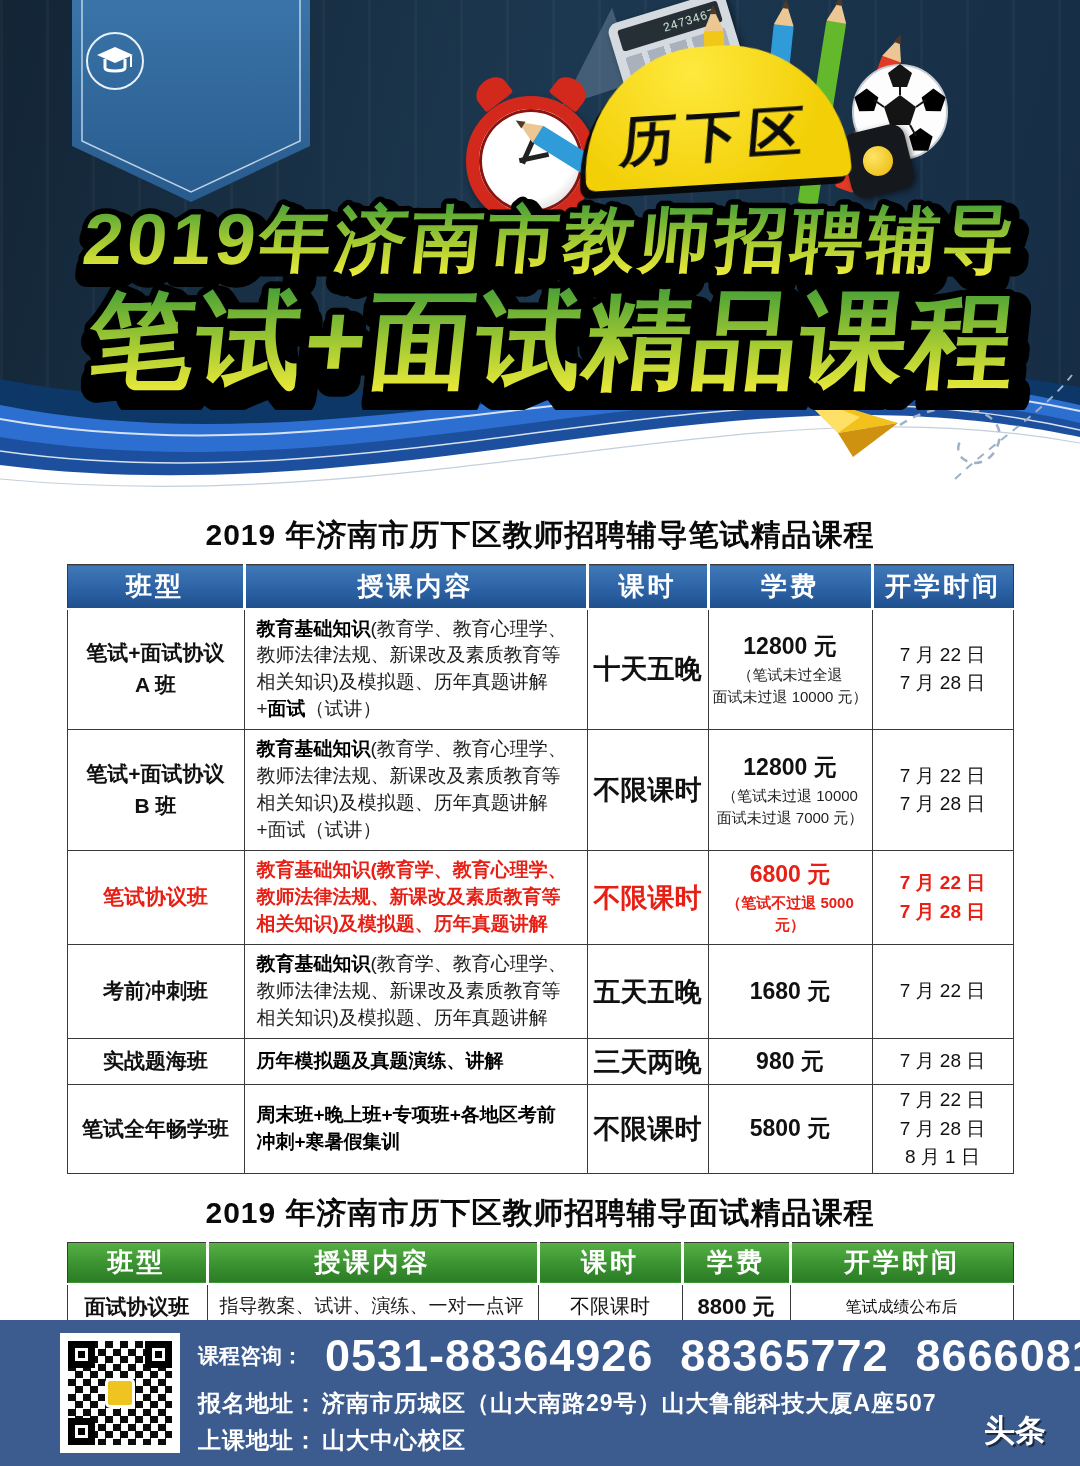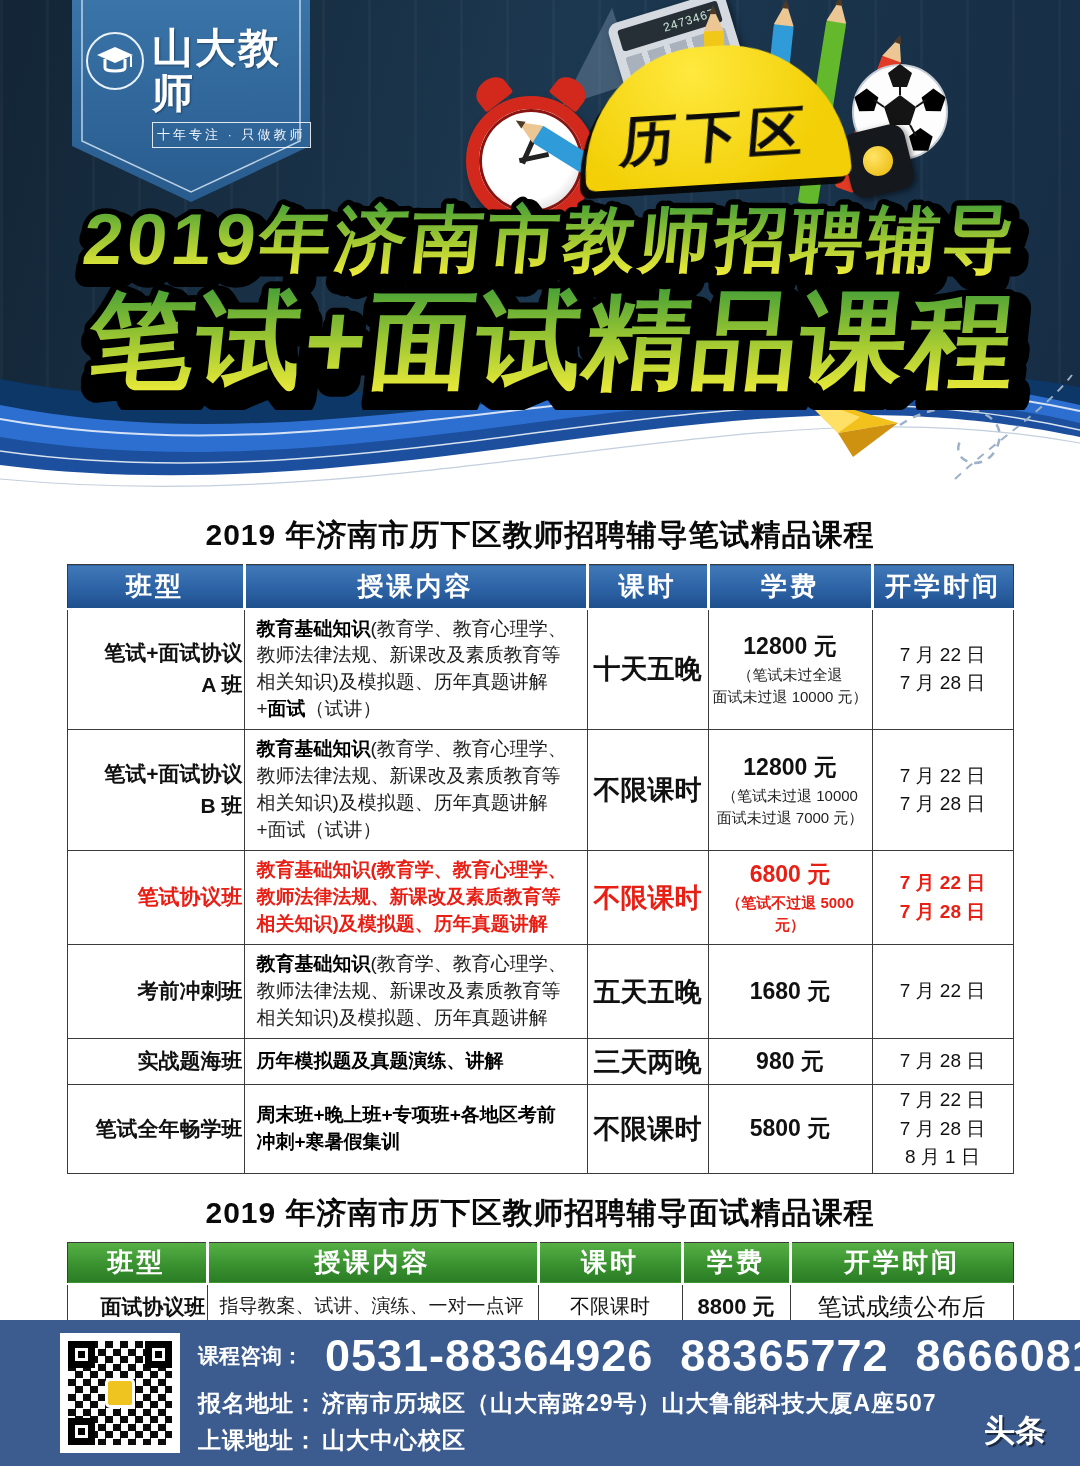--- a/index.html
+++ b/index.html
@@ -94,34 +94,34 @@
   .t2 th{background:linear-gradient(180deg,#57b145 0%,#3a9230 55%,#2a7c24 100%);}
   .t1 thead tr{height:44px;}
   .t1 tbody tr:nth-child(1){height:95px;}
   .t1 tbody tr:nth-child(2){height:95px;}
   .t1 tbody tr:nth-child(3){height:92px;}
   .t1 tbody tr:nth-child(4){height:86px;}
   .t1 tbody tr:nth-child(5){height:46px;}
   .t1 tbody tr:nth-child(6){height:76px;}
   .t2 thead tr{height:42px;}
   .t2 tbody tr{height:45px;}
-  .c-type{font-size:21px;font-weight:700;white-space:pre-line;line-height:1.55;text-align:right;}
+  .c-type{font-size:21px;font-weight:700;white-space:pre-line;line-height:1.55;}
   .c-content{font-size:19px;text-align:left;padding:6px 12px;line-height:1.42;color:#1c1c1c;}
   .c-content .lead{font-weight:700;color:#000;}
   .c-hours{font-size:27px;font-weight:600;}
   .c-fee .fee-main{font-size:23px;font-weight:600;}
   .c-fee .fee-note{font-size:15px;margin-top:2px;white-space:pre-line;line-height:1.45;color:#222;}
   .c-dates{font-size:19px;font-weight:500;white-space:pre-line;line-height:1.5;}
   tr.hl td,tr.hl .c-content,tr.hl .c-content .lead,tr.hl .fee-note{color:#e81f15;}
   tr.hl td{font-weight:700;}
   tr.hl .c-content{font-weight:700;}
   .t2 .c-content{font-size:19px;}
   .t2 .c-hours{font-size:20px;font-weight:500;}
   .t2 .c-fee{font-size:22px;font-weight:600;}
-  .t2 .c-dates{font-size:24px;font-weight:500;}
+  .t2 .c-dates{font-size:16px;font-weight:500;}
 
   
   .footer{position:absolute;left:0;bottom:0;width:1080px;height:146px;background:#3c5c90;color:#fff;}
   .qr{position:absolute;left:60px;top:13px;width:120px;height:120px;background:#fff;padding:8px;}
   .qr-pattern{position:relative;width:104px;height:104px;
     background:repeating-conic-gradient(#0b0b0b 0 25%,#fff 0 50%);background-size:15px 15px;}
   .finder{position:absolute;width:27px;height:27px;border:7px solid #000;background:#fff;}
   .finder::after{content:"";position:absolute;inset:3px;background:#000;}
   .finder.tl{left:0;top:0;} .finder.tr{right:0;top:0;} .finder.bl{left:0;bottom:0;}
   .qr-center{position:absolute;left:37px;top:37px;width:30px;height:30px;background:#f0c420;
@@ -230,24 +230,20 @@
         <polyline points="10,0 10,141 119,192 228,141 228,0" fill="none" stroke="#d4e4f2" stroke-width="1.5" opacity="0.85"></polyline>
       </svg>
       <div class="ribbon-inner">
         <div class="emblem">
           <svg width="44" height="44" viewBox="0 0 44 44">
             <polygon points="22,8 40,16 22,24 4,16" fill="#fff"></polygon>
             <path d="M12,20 L12,29 C12,33 32,33 32,29 L32,20" fill="none" stroke="#fff" stroke-width="3"></path>
             <line x1="38" y1="17" x2="38" y2="28" stroke="#fff" stroke-width="2"></line>
           </svg>
         </div>
-        <div class="logo-texts">
-          <div class="logo-name">山大教师</div>
-          <div class="logo-tagline">十年专注 · 只做教师</div>
-        </div>
       </div>
     </div>
   </div>
 
   <div class="content">
 
     <h2 class="sec-title">2019 年济南市历下区教师招聘辅导笔试精品课程</h2>
 
     <table class="t1">
       <colgroup>

